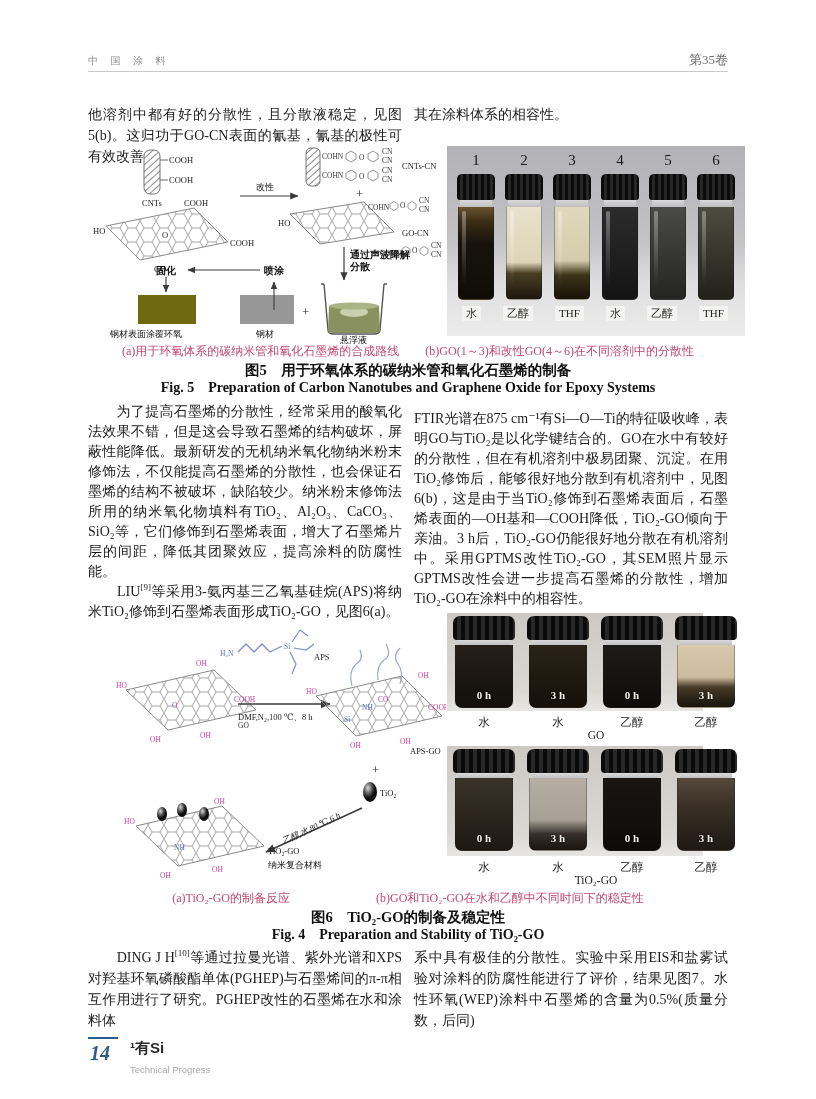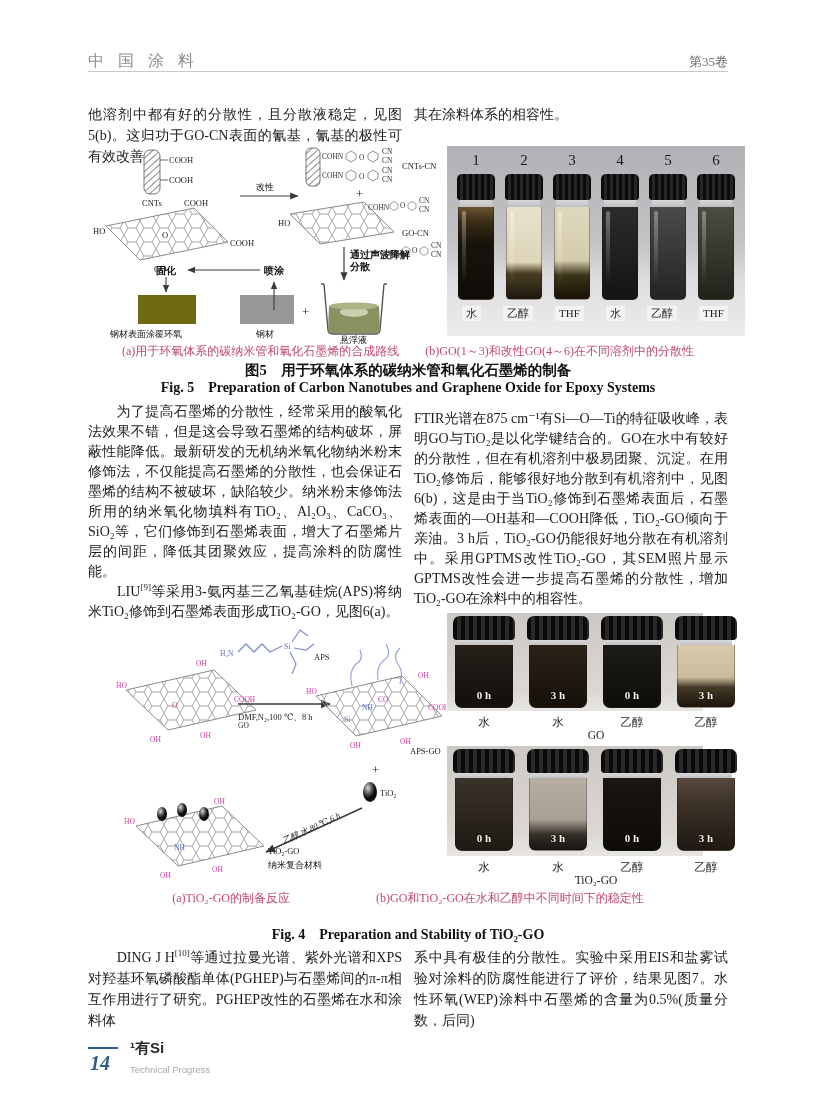--- a/index.html
+++ b/index.html
@@ -1,20 +1,20 @@
 <!DOCTYPE html>
 <html><head>
 <meta charset="utf-8">
 <style>
   html,body{margin:0;padding:0;background:#fff;}
   .page{position:relative;width:816px;height:1099px;background:#fff;overflow:hidden;
         font-family:"Liberation Serif","DejaVu Serif",serif;color:#1c1c1c;}
   
   .header{position:absolute;top:51px;left:88px;right:88px;display:flex;justify-content:space-between;align-items:baseline;}
-  .journal-name{font-size:16px;color:#8e8e8e;letter-spacing:5px;}
+  .journal-name{font-size:10px;color:#8e8e8e;letter-spacing:5px;}
   .volume{font-size:13px;color:#6e6e6e;}
   .header-rule{position:absolute;top:71px;left:88px;right:88px;height:0;border-top:1px solid #c9c9c9;}
   
   .col{position:absolute;width:314px;font-size:14px;line-height:21px;text-align:justify;}
   .intro-left{top:90px;left:88px;}
   .intro-right{top:90px;left:414px;}
   
   .fig5-svg{position:absolute;left:92px;top:144px;}
   .fig5-photo{position:absolute;left:447px;top:146px;width:298px;height:190px;
       background:linear-gradient(180deg,#b2b2b6 0%,#c3c3c6 50%,#dedee0 72%,#ececec 100%);}
@@ -74,21 +74,21 @@
   .solvent-row span{width:74px;text-align:center;font-size:11.5px;color:#222;}
   .group-label{position:absolute;left:0;width:298px;text-align:center;font-size:11.5px;color:#222;}
   .fig6-row1 .group-label{top:116px;} .fig6-row2 .group-label{top:128px;}
   .fig6-capline{top:890px;}
   .fig6-zh{top:908px;font-size:14.5px;}
   .fig6-en{top:926px;font-size:14px;}
   
   .bottom-left{top:947px;left:88px;font-size:14px;line-height:21px;}
   .bottom-right{top:947px;left:414px;font-size:14px;line-height:21px;}
   
-  .footer{position:absolute;left:88px;top:1037px;display:flex;align-items:flex-end;}
+  .footer{position:absolute;left:88px;top:1037px;display:flex;align-items:flex-start;}
   .page-num{font-style:italic;font-weight:bold;font-size:20px;color:#2e5b8c;
       border-top:2px solid #2e5b8c;padding:3px 8px 0 2px;}
   .footer-bar{width:4px;background:#1d3d63;margin-right:8px;}
   .footer-text{padding-top:2px;font-family:"Liberation Sans","DejaVu Sans",sans-serif;}
   .section-zh{font-size:15px;font-weight:bold;color:#2a2a2a;line-height:17px;}
   .section-en{font-size:9.5px;color:#a9a9a9;margin-top:8px;}
   
   svg text{font-family:"Liberation Serif","DejaVu Serif",serif;}
   .chem{font-size:8.5px;fill:#222;}
   .chem-s{font-size:7.5px;fill:#333;}
@@ -396,20 +396,21 @@
       <span>乙醇</span>
       <span>乙醇</span>
     </div>
     <div class="group-label">TiO₂-GO</div>
   </div>
 
   <div class="cap-magenta fig6-capline">
     <span>(a)TiO₂-GO的制备反应</span>
     <span style="margin-left:60px">(b)GO和TiO₂-GO在水和乙醇中不同时间下的稳定性</span>
   </div>
+  <div class="fig-title fig6-zh">图6　TiO₂-GO的制备及稳定性</div>
   <div class="fig-title fig6-en">Fig. 4　Preparation and Stability of TiO₂-GO</div>
 
   <div class="col bottom-left">
     <p style="margin:0"><span>　　DING J H</span><span class="sup">[10]</span><span>等通过拉曼光谱、紫外光谱和XPS对羟基环氧磷酸酯单体(PGHEP)与石墨烯间的π-π相互作用进行了研究。PGHEP改性的石墨烯在水和涂料体</span></p>
   </div>
   <div class="col bottom-right">
     <p style="margin:0">系中具有极佳的分散性。实验中采用EIS和盐雾试验对涂料的防腐性能进行了评价，结果见图7。水性环氧(WEP)涂料中石墨烯的含量为0.5%(质量分数，后同)</p>
   </div>
 
   <div class="footer">

